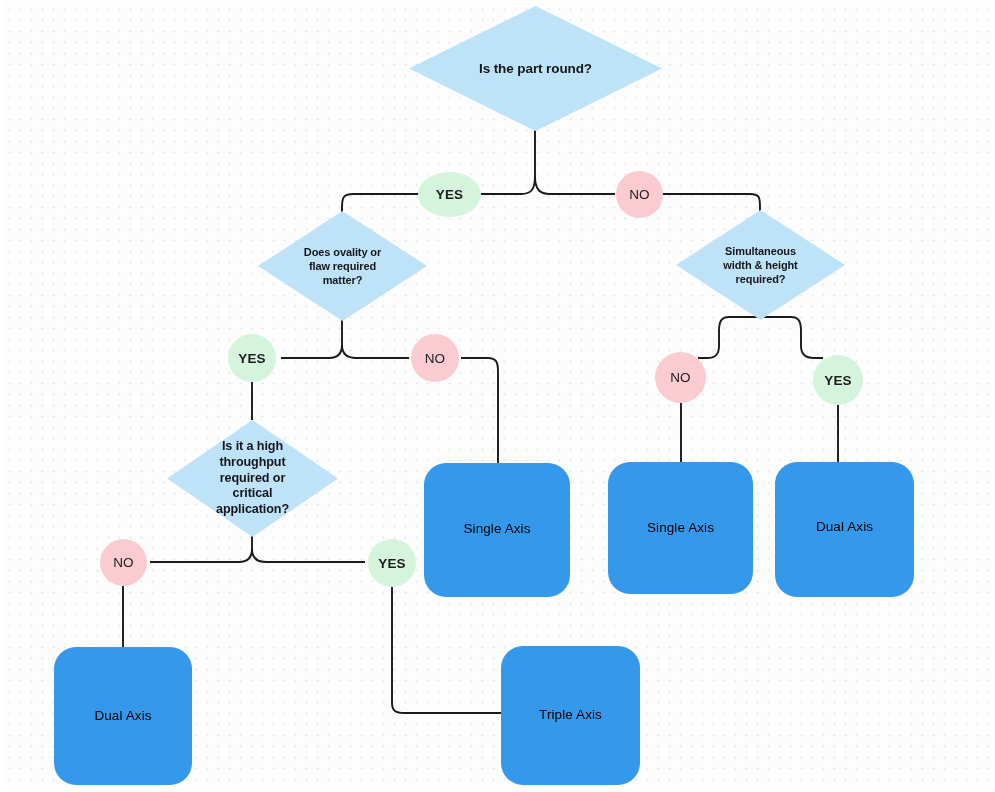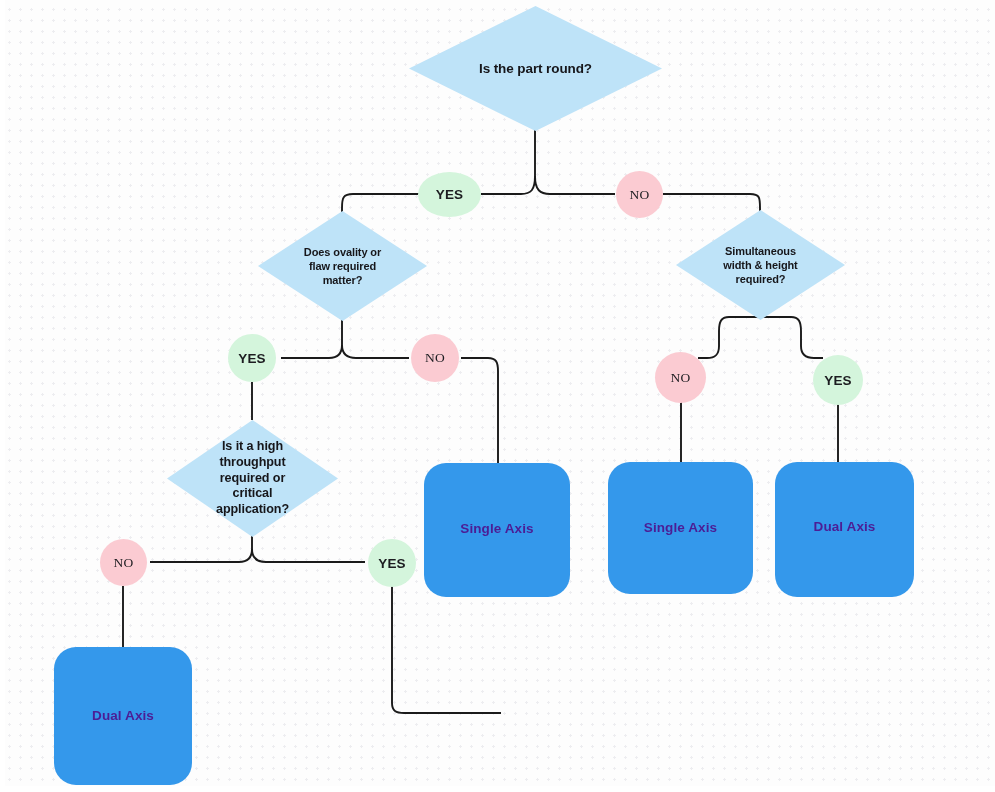--- a/index.html
+++ b/index.html
@@ -59,39 +59,39 @@
     line-height: 1.28;
     letter-spacing: -0.1px;
     padding: 0 6px;
   }
   
   .boxnode {
     background: #3498eb;
     border-radius: 22px;
   }
   .boxnode .blabel {
-    color: #4c1d95;
-    font-weight: bold;
+    color: #000000;
+    font-weight: normal;
     font-size: 13.5px;
     letter-spacing: 0.1px;
   }
   
   .badge {
     position: absolute;
     display: flex;
     align-items: center;
     justify-content: center;
     border-radius: 50%;
     font-size: 13.5px;
     letter-spacing: 0.2px;
     color: #1c1c20;
     z-index: 5;
   }
   .badge.yes { background: #d4f5dc; font-weight: bold; }
-  .badge.no  { background: #fbcbd2; font-family: Liberation Serif, serif; }
+  .badge.no  { background: #fbcbd2; }
 </style>
 </head>
 <body>
 
 <div id="canvas">
 
   <svg id="wires" viewBox="0 0 995 792" xmlns="http://www.w3.org/2000/svg">
     <g fill="none" stroke="#1a1a1a" stroke-width="1.9" stroke-linecap="butt" stroke-linejoin="round">
 
       <path d="M535,130 L535,176"></path>
@@ -170,20 +170,23 @@
   </div>
 
   <div class="node boxnode" style="left:775px; top:462px; width:139px; height:135px;">
     <div class="blabel" style="transform:translateY(-3px);">Dual Axis</div>
   </div>
 
   <div class="node boxnode" style="left:54px; top:647px; width:138px; height:138px;">
     <div class="blabel" style="transform:translateY(-1px);">Dual Axis</div>
   </div>
 
+  <div class="node boxnode" style="left:501px; top:646px; width:139px; height:139px;">
+    <div class="blabel" style="transform:translateY(-1px);">Triple Axis</div>
+  </div>
 
   <div class="badge yes" style="left:418px; top:172px; width:63px; height:45px;">
     <span>YES</span>
   </div>
 
   <div class="badge no" style="left:616px; top:171px; width:47px; height:47px;">
     <span>NO</span>
   </div>
 
   <div class="badge yes" style="left:228px; top:334px; width:48px; height:48px;">

